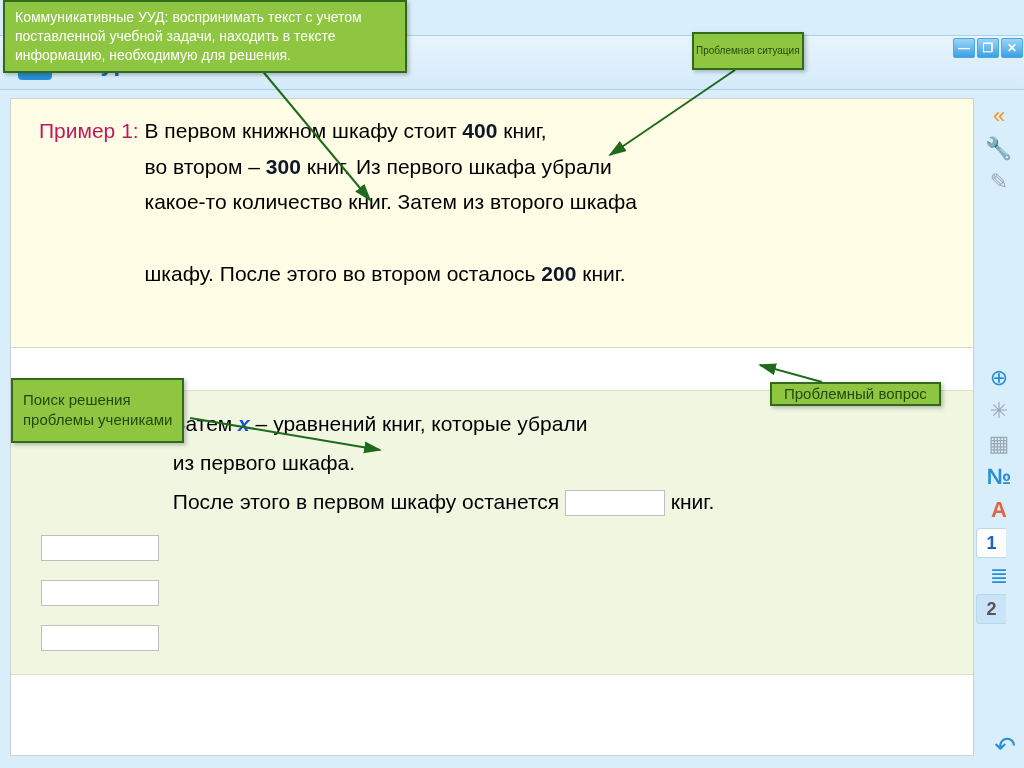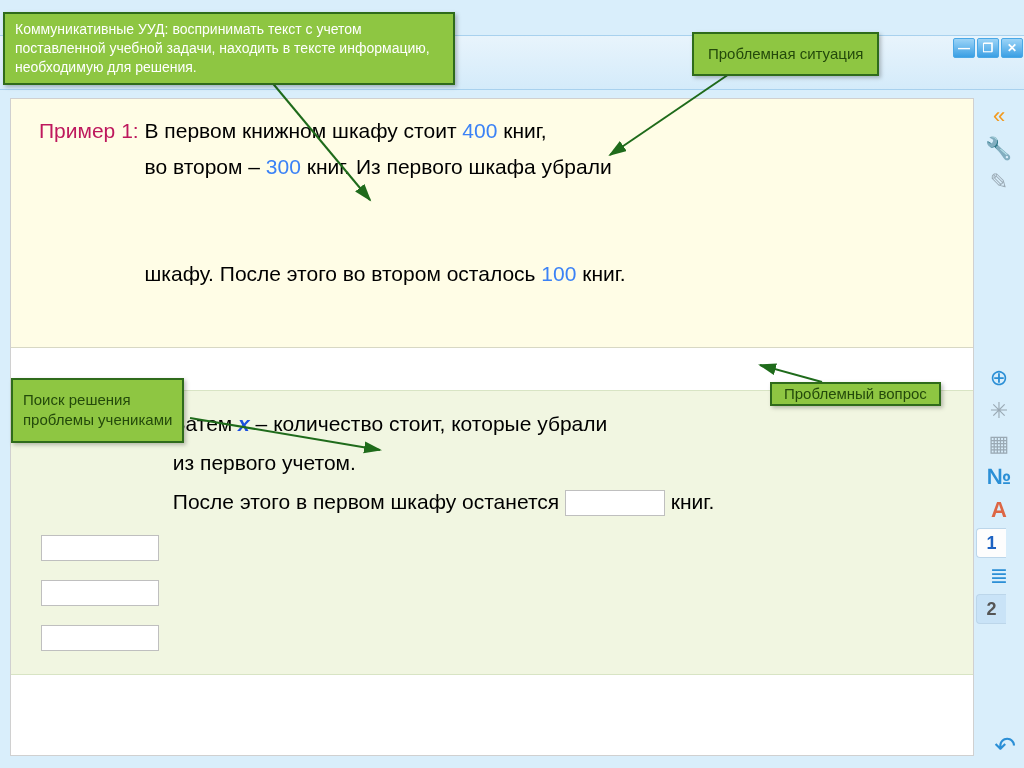--- a/index.html
+++ b/index.html
@@ -94,21 +94,21 @@
   }
   .tab.n2 { background: #c9e3f7; color: #555;}
   .problem-block {
     background: #fffde6;
     padding: 14px 20px 20px 28px;
     font-size: 21px;
     line-height: 1.7;
     border-bottom: 1px solid #d8d8c4;
   }
   .problem-block .lead { color: #be185d; }
-  .problem-block .num { color: #3b82f6; font-weight: normal; text-align: right; }
+  .problem-block .num { color: #0f172a; font-weight: bold; text-align: right; }
   .spacer-white { height: 42px; background: #fff; }
   .solution-block {
     background: #f1f6e1;
     padding: 14px 20px 18px 28px;
     font-size: 21px;
     line-height: 1.85;
     border-top: 1px solid #d8e4c4;
     border-bottom: 1px solid #d8e4c4;
   }
   .label-sol { display:inline-block; width: 128px; vertical-align: top; text-align: center;}
@@ -163,34 +163,34 @@
   <div class="win-btn">❐</div>
   <div class="win-btn">✕</div>
 </div>
 
 <div class="content">
   <div class="problem-block">
     <span class="lead">Пример 1:</span>
     <span style="display:inline-block; width:calc(100% - 150px); vertical-align:top;">
       <span>В первом книжном шкафу стоит </span><span class="num">400</span><span> книг,</span><br>
       <span>во втором – </span><span class="num">300</span><span> книг. Из первого шкафа убрали</span><br>
+      <span>какое-то количество книг. Затем из второго шкафа</span><br>
       <br>
-      <br>
-      <span>шкафу. После этого во втором осталось </span><span class="num">100</span><span> книг.</span><br>
+      <span>шкафу. После этого во втором осталось </span><span class="num">200</span><span> книг.</span><br>
       <br>
     </span>
   </div>
 
   <div class="spacer-white"></div>
 
   <div class="solution-block">
     <span class="label-sol">Решение:</span>
     <span class="sol-body">
-      <span>Затем </span><span class="varx">x</span><span> – количество стоит, которые убрали</span><br>
-      <span>из первого учетом.</span><br>
+      <span>Затем </span><span class="varx">x</span><span> – уравнений книг, которые убрали</span><br>
+      <span>из первого шкафа.</span><br>
       <span>После этого в первом шкафу останется </span><span class="input-box ib1"></span><span> книг.</span><br>
     </span>
     <div class="row-ib"><span class="input-box ibw1"></span></div>
     <div class="row-ib"><span class="input-box ibw2"></span></div>
     <div class="row-ib"><span class="input-box ibw3"></span></div>
   </div>
 
 </div>
 
 <div class="right-gutter">
@@ -202,24 +202,24 @@
   <div class="tool-icn tool-gray">✳</div>
   <div class="tool-icn tool-gray">▦</div>
   <div class="tool-icn tool-blue" style="font-weight:bold">№</div>
   <div class="tool-icn" style="color:#d64; font-weight:bold">A</div>
   <div class="tab">1</div>
   <div class="tool-icn tool-blue">≣</div>
   <div class="tab n2">2</div>
 </div>
 <div class="undo-corner">↶</div>
 
-<div class="callout" style="top:12px; left:3px; width:452px">
+<div class="callout" style="top:0; left:3px; width:404px">
   <span class="lead-c">Коммуникативные УУД: </span><span>воспринимать текст с учетом поставленной учебной задачи,  находить в тексте информацию, необходимую для решения.</span>
 </div>
-<div class="callout green-dark" style="top:32px; left:692px; padding:10px 14px; font-size:15px">Проблемная ситуация</div>
+<div class="callout green-dark" style="top:32px; left:692px; padding:10px 2px; font-size:10px">Проблемная ситуация</div>
 <div class="callout green-dark" style="top:378px; left:11px; font-size:15px; padding:10px 10px">
   <span>Поиск решения</span><br>
   <span>проблемы учениками</span>
 </div>
 <div class="callout green-dark" style="top:382px; left:770px; font-size:15px; padding:0 12px">Проблемный вопрос</div>
 
 <svg class="arrows">
   <defs>
     <marker id="ah" markerWidth="10" markerHeight="10" refX="8" refY="3" orient="auto">
       <path d="M0,0 L9,3 L0,6 Z" fill="#1f6b1b"></path>

